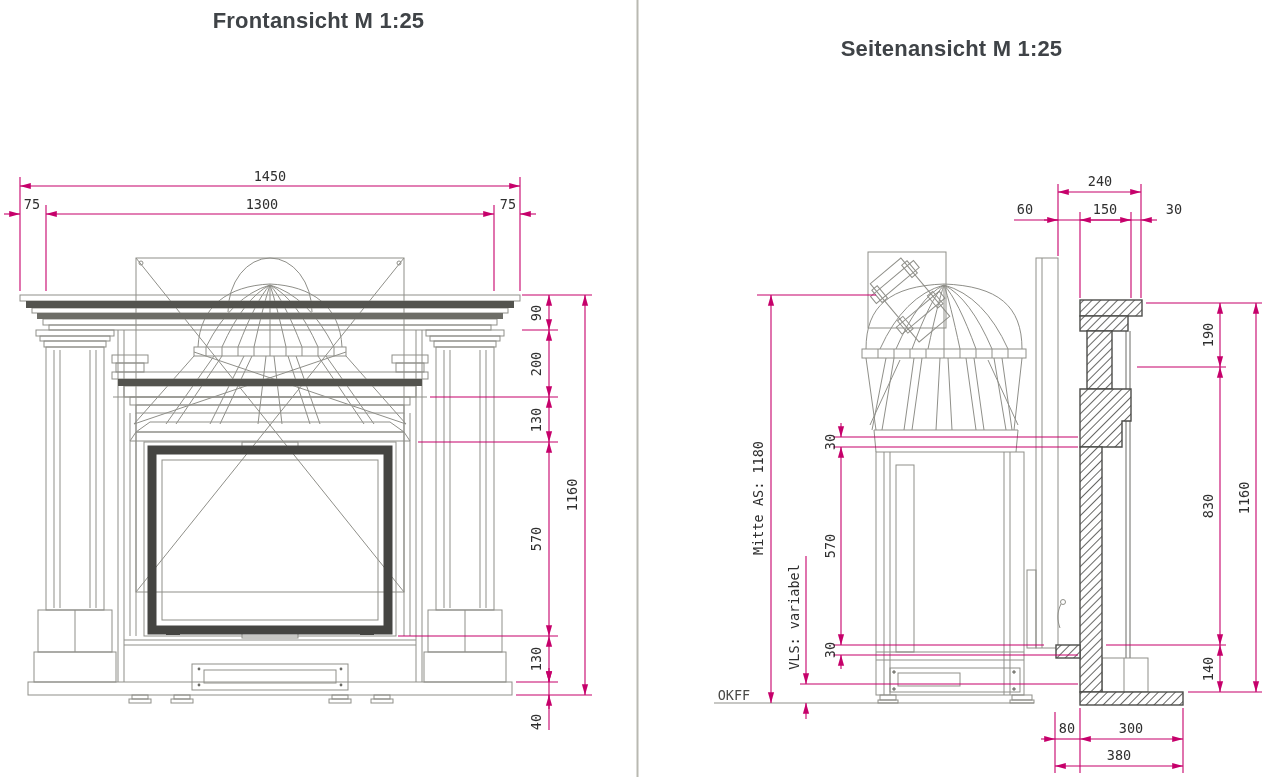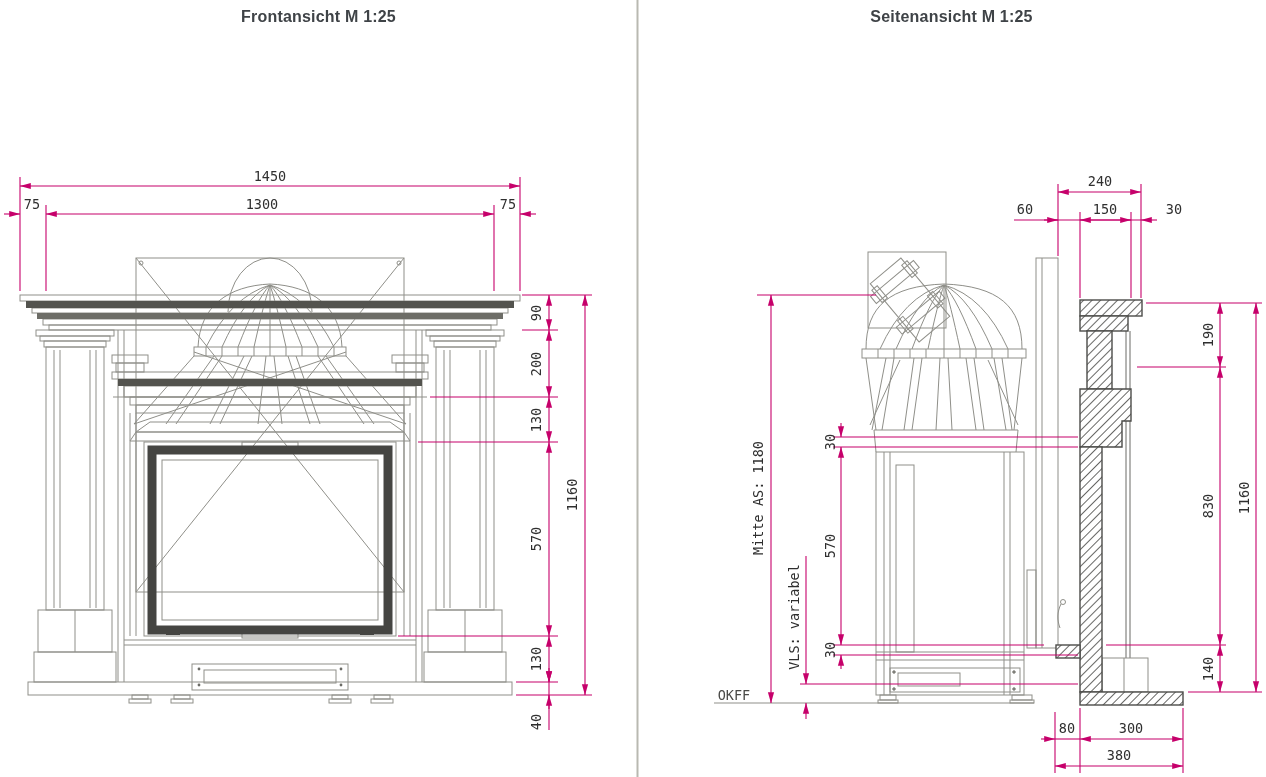--- a/index.html
+++ b/index.html
@@ -1,21 +1,21 @@
 <!DOCTYPE html>
 <html><head>
 <meta charset="utf-8">
 <style>
   html,body{margin:0;padding:0;background:#ffffff;}
   #stage{position:relative;width:1266px;height:777px;background:#fff;overflow:hidden;
          font-family:"Liberation Sans", sans-serif;}
-  .view-title{position:absolute;top:8px;font-size:16px;font-weight:bold;color:#3f4347;
+  .view-title{position:absolute;top:8px;font-size:22px;font-weight:bold;color:#3f4347;
               text-align:center;letter-spacing:.2px;}
   #title-left{left:0;width:637px;}
-  #title-right{left:637px;width:629px;}
+  #title-right{left:637px;width:629px;margin-top:28px;}
   svg{position:absolute;left:0;top:0;}
   text.dim{font-family:"DejaVu Sans Mono", monospace;font-size:13.5px;fill:#2f2f2f;}
   text.lbl{font-family:"DejaVu Sans Mono", monospace;font-size:13.5px;fill:#4a4a47;}
 </style>
 </head>
 <body>
 
 <div id="stage">
 
   <svg width="1266" height="777" viewBox="0 0 1266 777">

